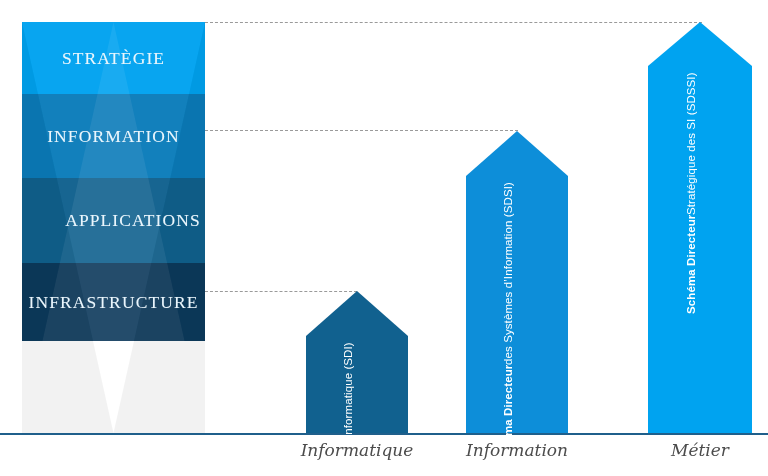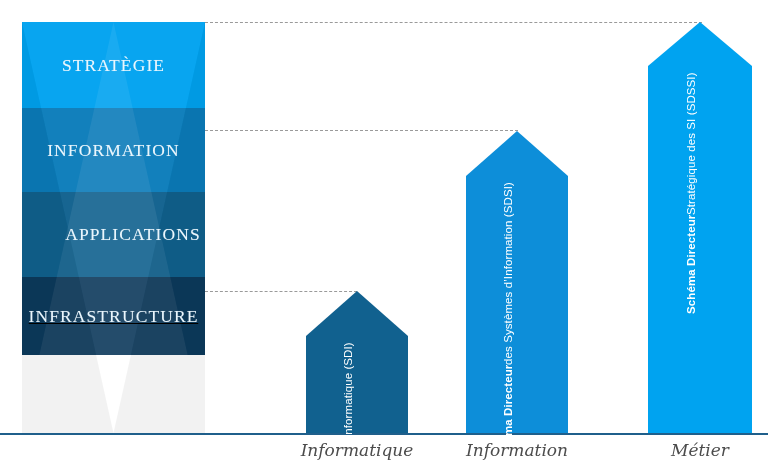--- a/index.html
+++ b/index.html
@@ -113,30 +113,30 @@
     z-index: 6;
   }
 </style>
 </head>
 <body>
 
 <div id="canvas">
 
   <div id="layer-stack" style="top: 22px;">
 
-    <div class="layer" style="background: rgb(0, 163, 240); height: 86px;">
+    <div class="layer" style="background: rgb(0, 163, 240); height: 72px;">
       <span class="layer-label">STRATÈGIE</span>
     </div>
     <div class="layer" style="background: rgb(11, 124, 186); height: 84px;">
       <span class="layer-label">INFORMATION</span>
     </div>
     <div class="layer" style="background: rgb(16, 97, 142); height: 85px; padding-left: 39px;">
       <span class="layer-label">APPLICATIONS</span>
     </div>
-    <div class="layer" style="background: rgb(12, 58, 92); height: 78px; text-decoration: underline;">
+    <div class="layer" style="background: rgb(12, 58, 92); height: 78px;">
       <span class="layer-label">INFRASTRUCTURE</span>
     </div>
 
     <svg id="stack-overlay" viewBox="0 0 183 411" preserveAspectRatio="none">
       <polygon points="91.5,0 183,411 0,411" fill="#ffffff" opacity="0.07"></polygon>
       <polygon points="0,0 91.5,411 0,411" fill="#000000" opacity="0.05"></polygon>
       <polygon points="183,0 183,411 91.5,411" fill="#000000" opacity="0.05"></polygon>
       <polygon points="91.5,411 183,0 0,0" fill="#ffffff" opacity="0.03"></polygon>
     </svg>
   </div>

